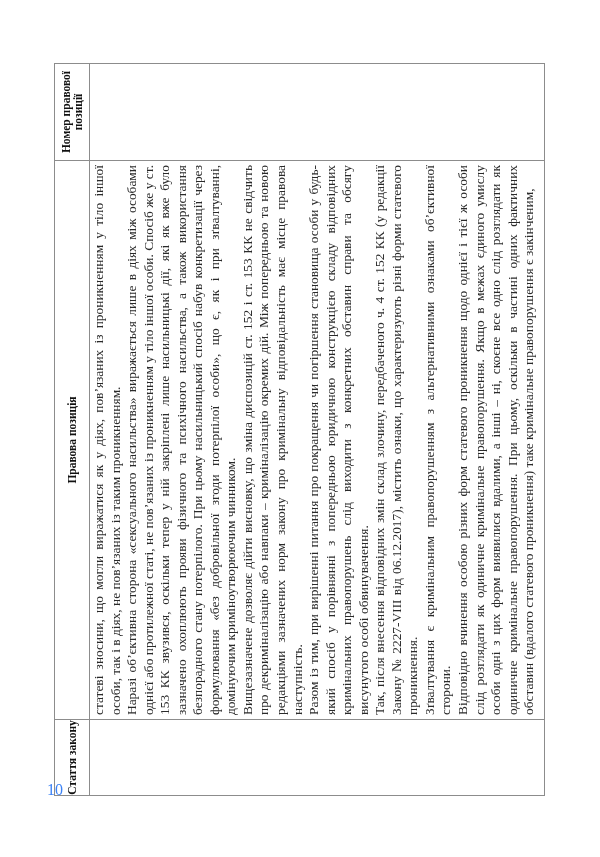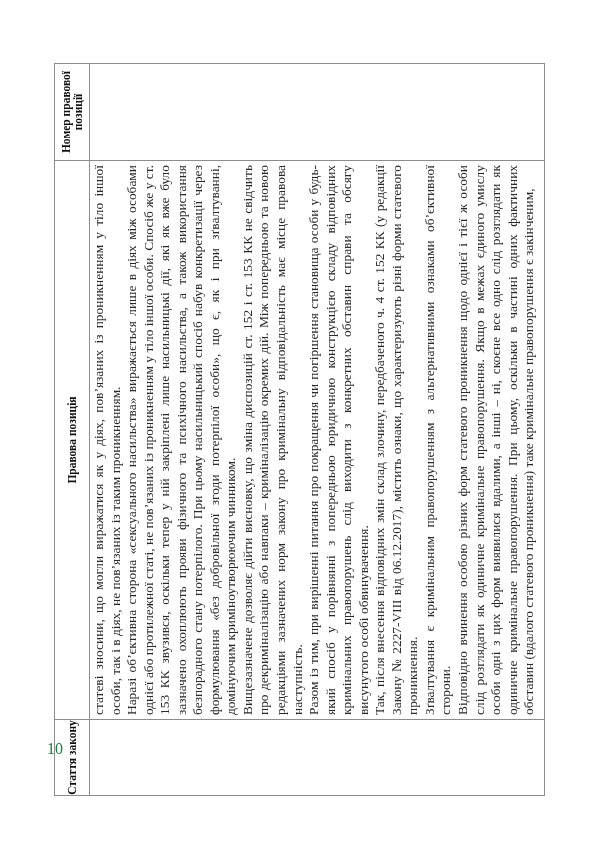--- a/index.html
+++ b/index.html
@@ -1,21 +1,21 @@
 <!DOCTYPE html>
 <html><head>
 <meta charset="utf-8">
 <style>
   html, body { margin: 0; padding: 0; }
   body {
     width: 600px; height: 857px; background: #ffffff; position: relative; overflow: hidden;
     font-family: "Liberation Serif", "DejaVu Serif", serif; color: #222;
   }
   .page-number {
-    position: absolute; left: 47px; top: 740px; font-size: 16px; color: #15803d; font-family: Liberation Serif, serif;
+    position: absolute; left: 47px; top: 781px; font-size: 16px; color: #3b82f6; font-family: Liberation Serif, serif;
   }
   .rot-wrap {
     position: absolute;
     left: 54px; top: 796px;
     width: 729px; height: 491px;
     transform-origin: 0 0;
     transform: rotate(-90deg);
   }
   table.legal {
     width: 729px; height: 491px;

